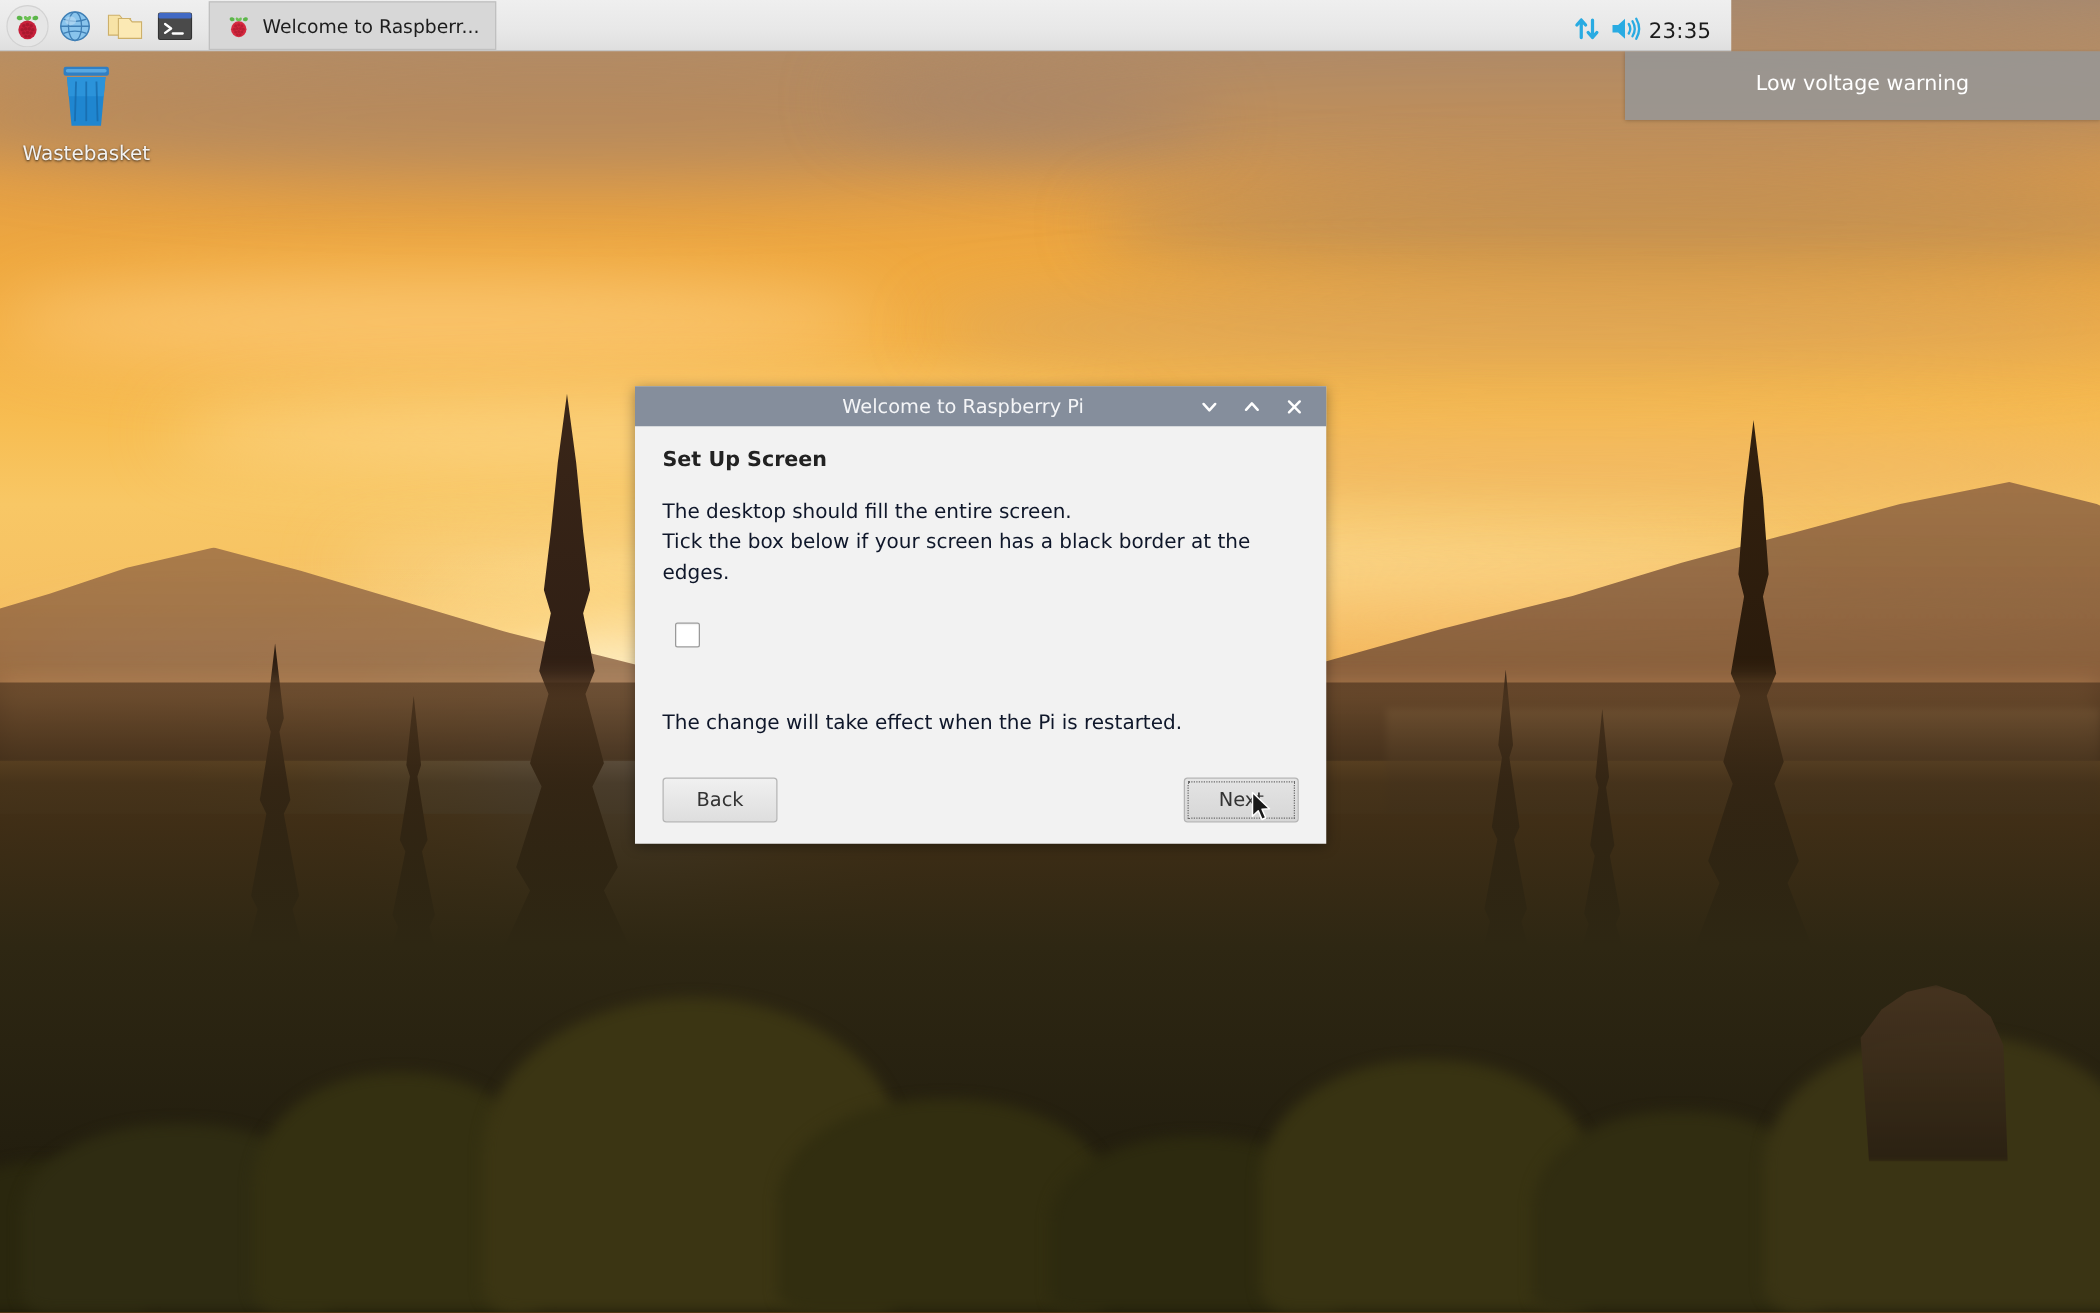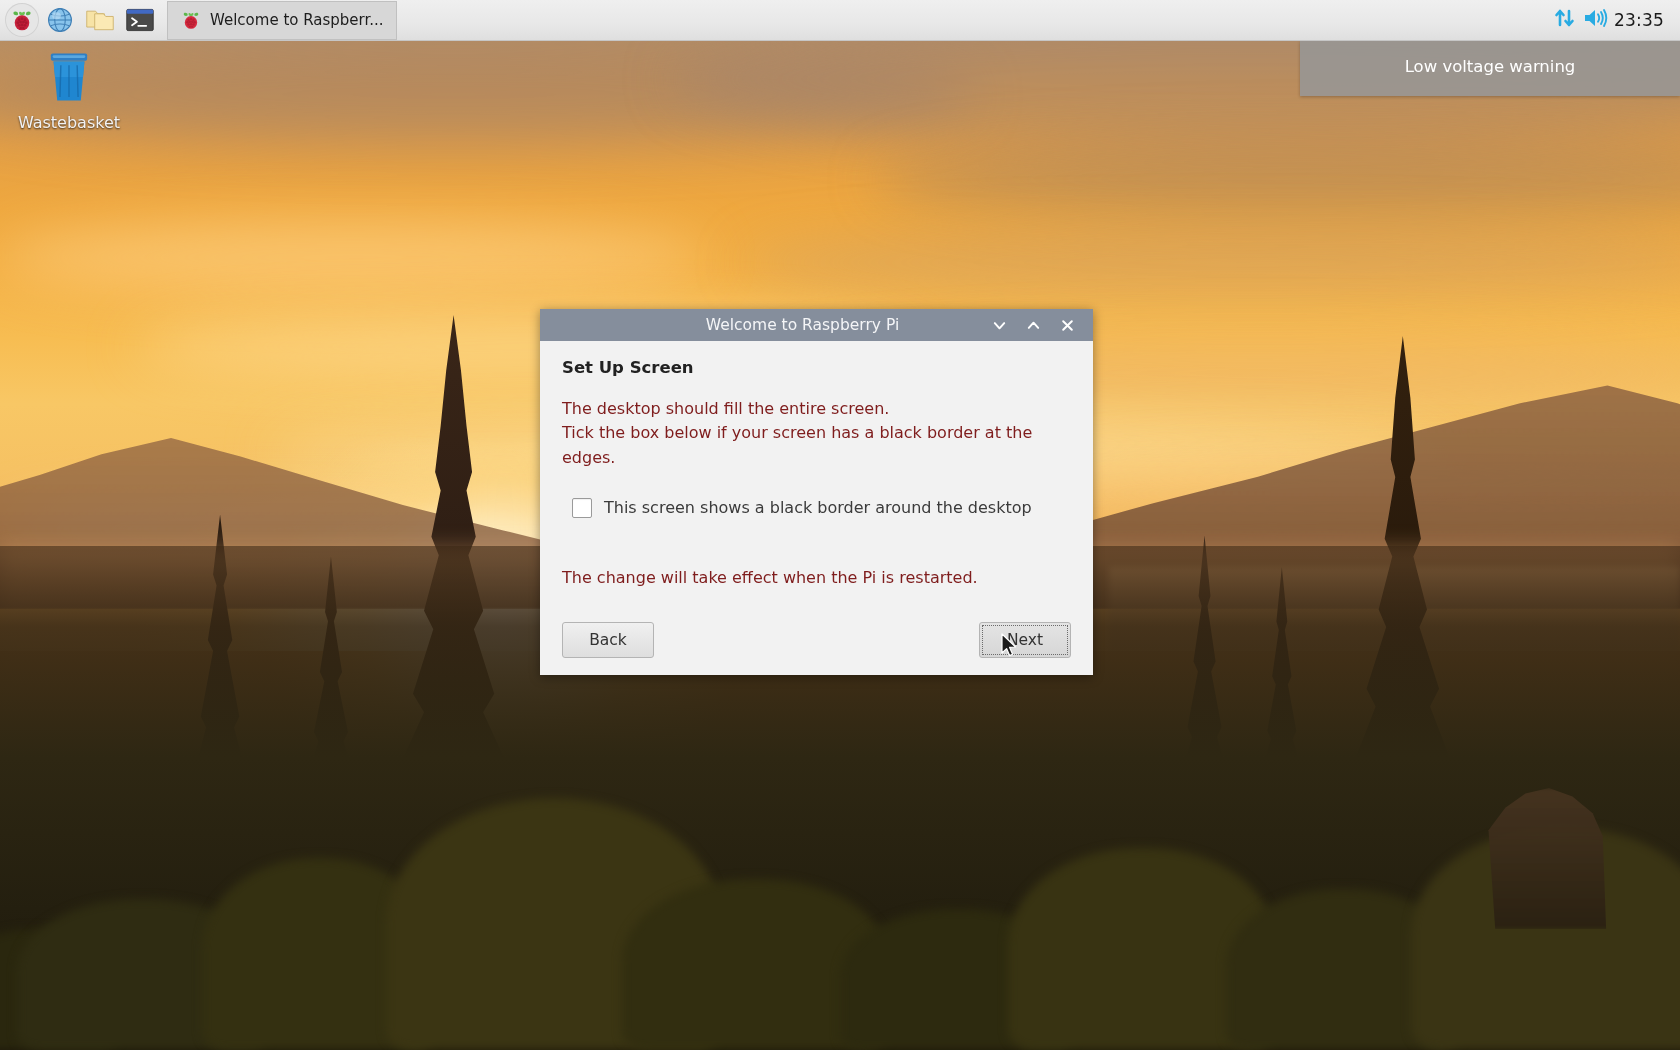--- a/index.html
+++ b/index.html
@@ -106,24 +106,24 @@
     filter:blur(2px);
   }
   .haze {
     position:absolute; left:0; right:0; top:52%; height:18%;
     background:linear-gradient(to bottom, rgba(255,190,120,.30), rgba(160,110,60,0));
     filter:blur(10px);
   }
 
   
   #taskbar {
-    position:absolute; left:0; top:0; width:1680px; height:41px;
+    position:absolute; left:0; top:0; width:1385px; height:41px;
     background:linear-gradient(to bottom,#efefef,#e8e8e8 60%,#dfdfdf);
     border-bottom:1px solid #c6c6c6;
-    display:flex; align-items:center; z-index:50;
+    display:flex; align-items:flex-end; z-index:50;
   }
   .launchers { display:flex; align-items:center; gap:2px; padding-left:5px; }
   .launcher {
     width:38px; height:38px; display:flex; align-items:center; justify-content:center;
     border-radius:3px; cursor:pointer;
   }
   .menu-btn { background:#e6e6e6; border-radius:50%; width:34px; height:34px;
     box-shadow:inset 0 0 0 1px #d2d2d2; }
   .task-window {
     margin-left:8px; height:39px; min-width:220px; max-width:240px;
@@ -153,38 +153,38 @@
     background:rgba(150,150,150,.86);
     padding:12px 14px 16px;
     text-align:center; color:#fff;
     box-shadow:0 1px 3px rgba(0,0,0,.25);
   }
   #notify .l1 { font-size:16.5px; padding:4px 0; }
   #notify .l2 { font-size:16.5px; padding:8px 0 2px; }
 
   
   #dialog {
-    position:absolute; left:540px; top:309px; width:553px; height:366px; z-index:60;
+    position:absolute; left:508px; top:309px; width:553px; height:366px; z-index:60;
     background:#f2f2f2;
     box-shadow:0 2px 10px rgba(0,0,0,.38);
     display:flex; flex-direction:column;
   }
   #titlebar {
     height:32px; background:#858e9c; display:flex; align-items:center;
     padding:0 8px 0 0; position:relative; flex:0 0 auto;
   }
   #titlebar .title {
     flex:1; text-align:center; font-size:15.5px; color:#f4f5f7; padding-left:76px;
   }
   .wbtns { display:flex; align-items:center; gap:14px; padding-right:8px; }
   .wbtn { width:20px; height:20px; display:flex; align-items:center; justify-content:center;
           cursor:pointer; color:#fff; }
   #dlg-body { flex:1; padding:17px 22px 0; position:relative; }
   .dlg-h2 { font-size:16.5px; font-weight:bold; color:#222; margin-bottom:20px; }
-  .dlg-p { font-size:16px; color:#7f1d1d; line-height:1.52; }
+  .dlg-p { font-size:16px; color:#0f172a; line-height:1.52; }
   .cbrow { display:flex; align-items:center; gap:12px; margin:28px 0 0 10px; cursor:pointer; }
   .cbox {
     width:20px; height:20px; background:#fff; border:1px solid #9a9a9a; border-radius:2px;
     box-shadow:inset 0 1px 1px rgba(0,0,0,.06); flex:0 0 auto;
   }
   .cblabel { font-size:16px; color:#3b3b3b; }
   .gap1 { height:28px; }
   .gap2 { height:20px; }
   #dlg-footer {
     flex:0 0 auto; height:70px; padding:0 22px; display:flex; align-items:center;
@@ -288,21 +288,20 @@
       </div>
     </div>
 
     <div id="dlg-body">
       <div class="dlg-h2">Set Up Screen</div>
       <div class="dlg-p">The desktop should fill the entire screen.</div>
       <div class="dlg-p">Tick the box below if your screen has a black border at the edges.</div>
 
       <div class="cbrow">
         <div class="cbox"></div>
-        <div class="cblabel">This screen shows a black border around the desktop</div>
       </div>
 
       <div class="gap1"></div>
       <div class="gap2"></div>
       <div class="dlg-p">The change will take effect when the Pi is restarted.</div>
     </div>
 
     <div id="dlg-footer">
       <div class="btn">Back</div>
       <div class="btn focused">Next</div>

